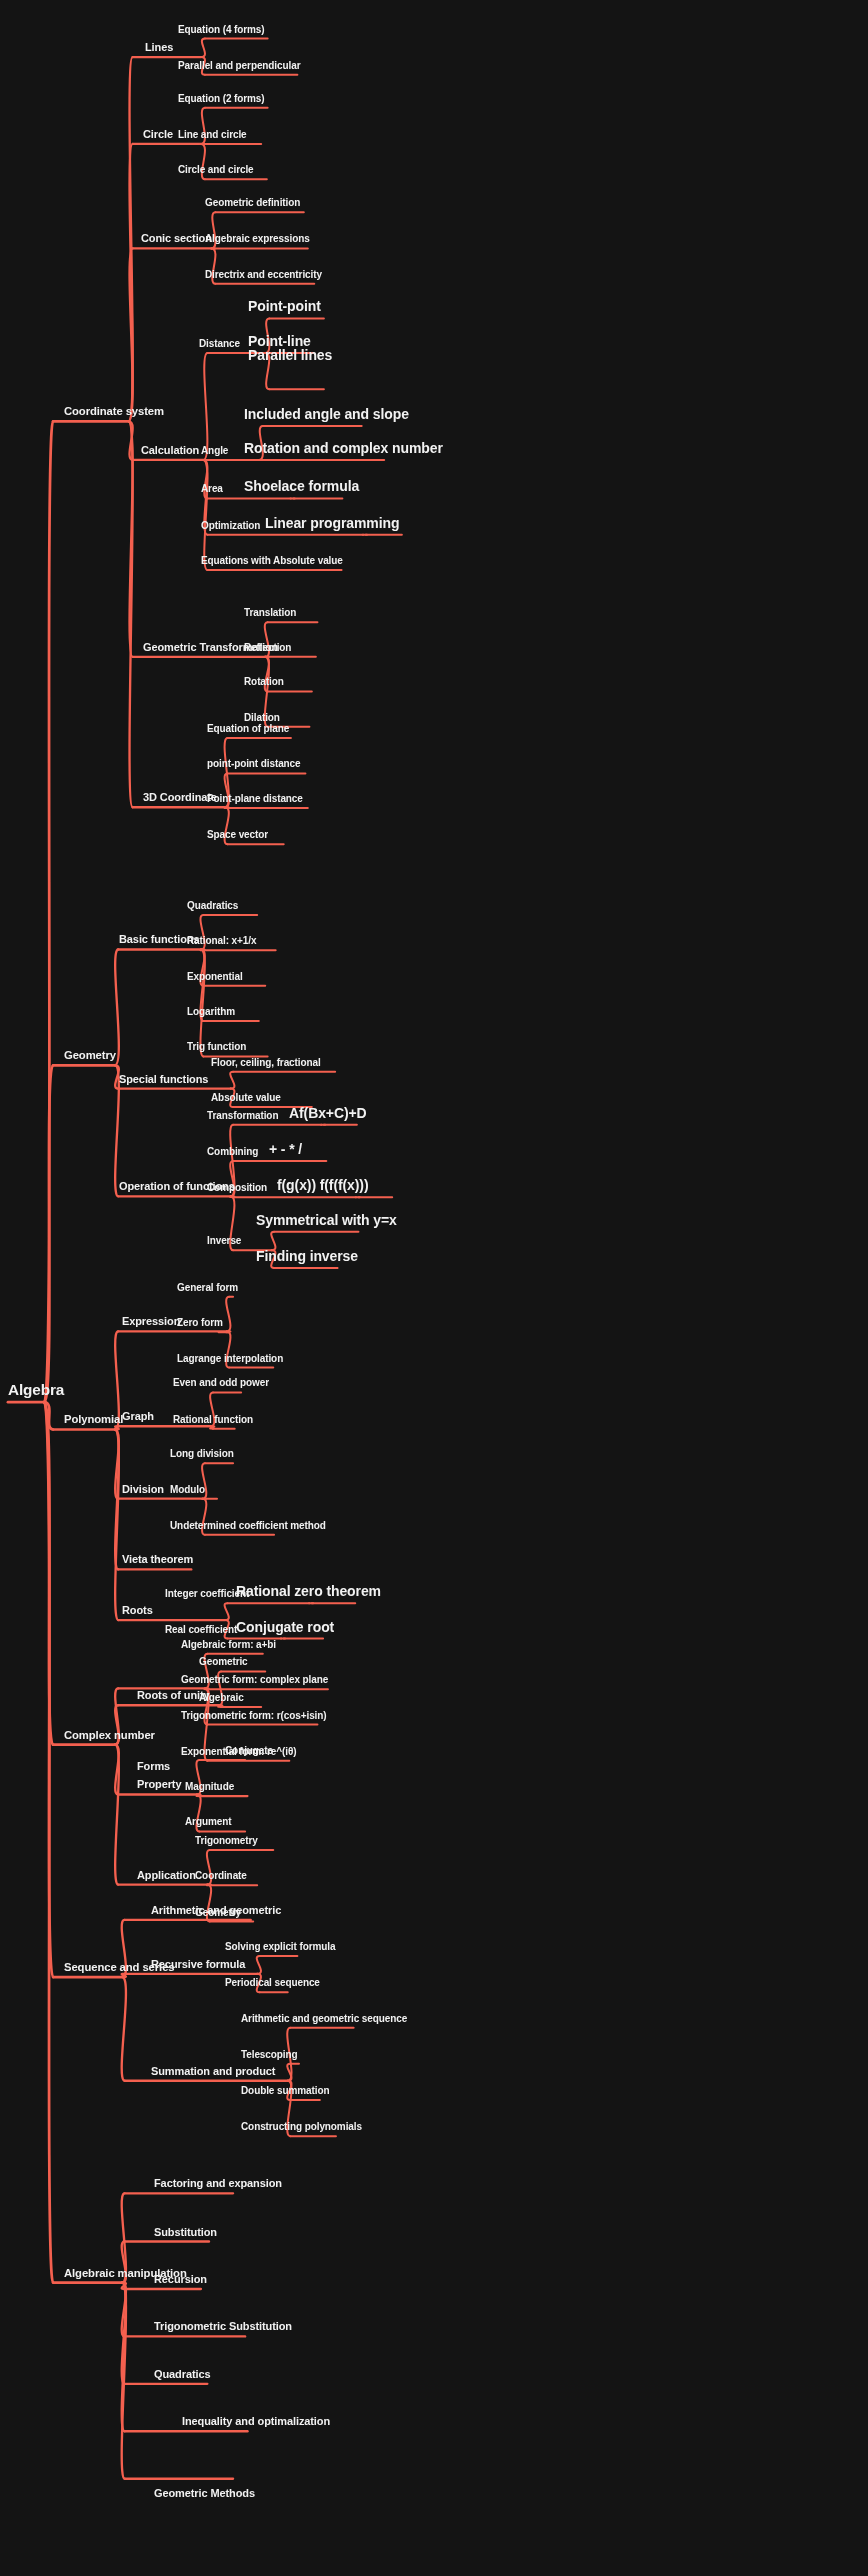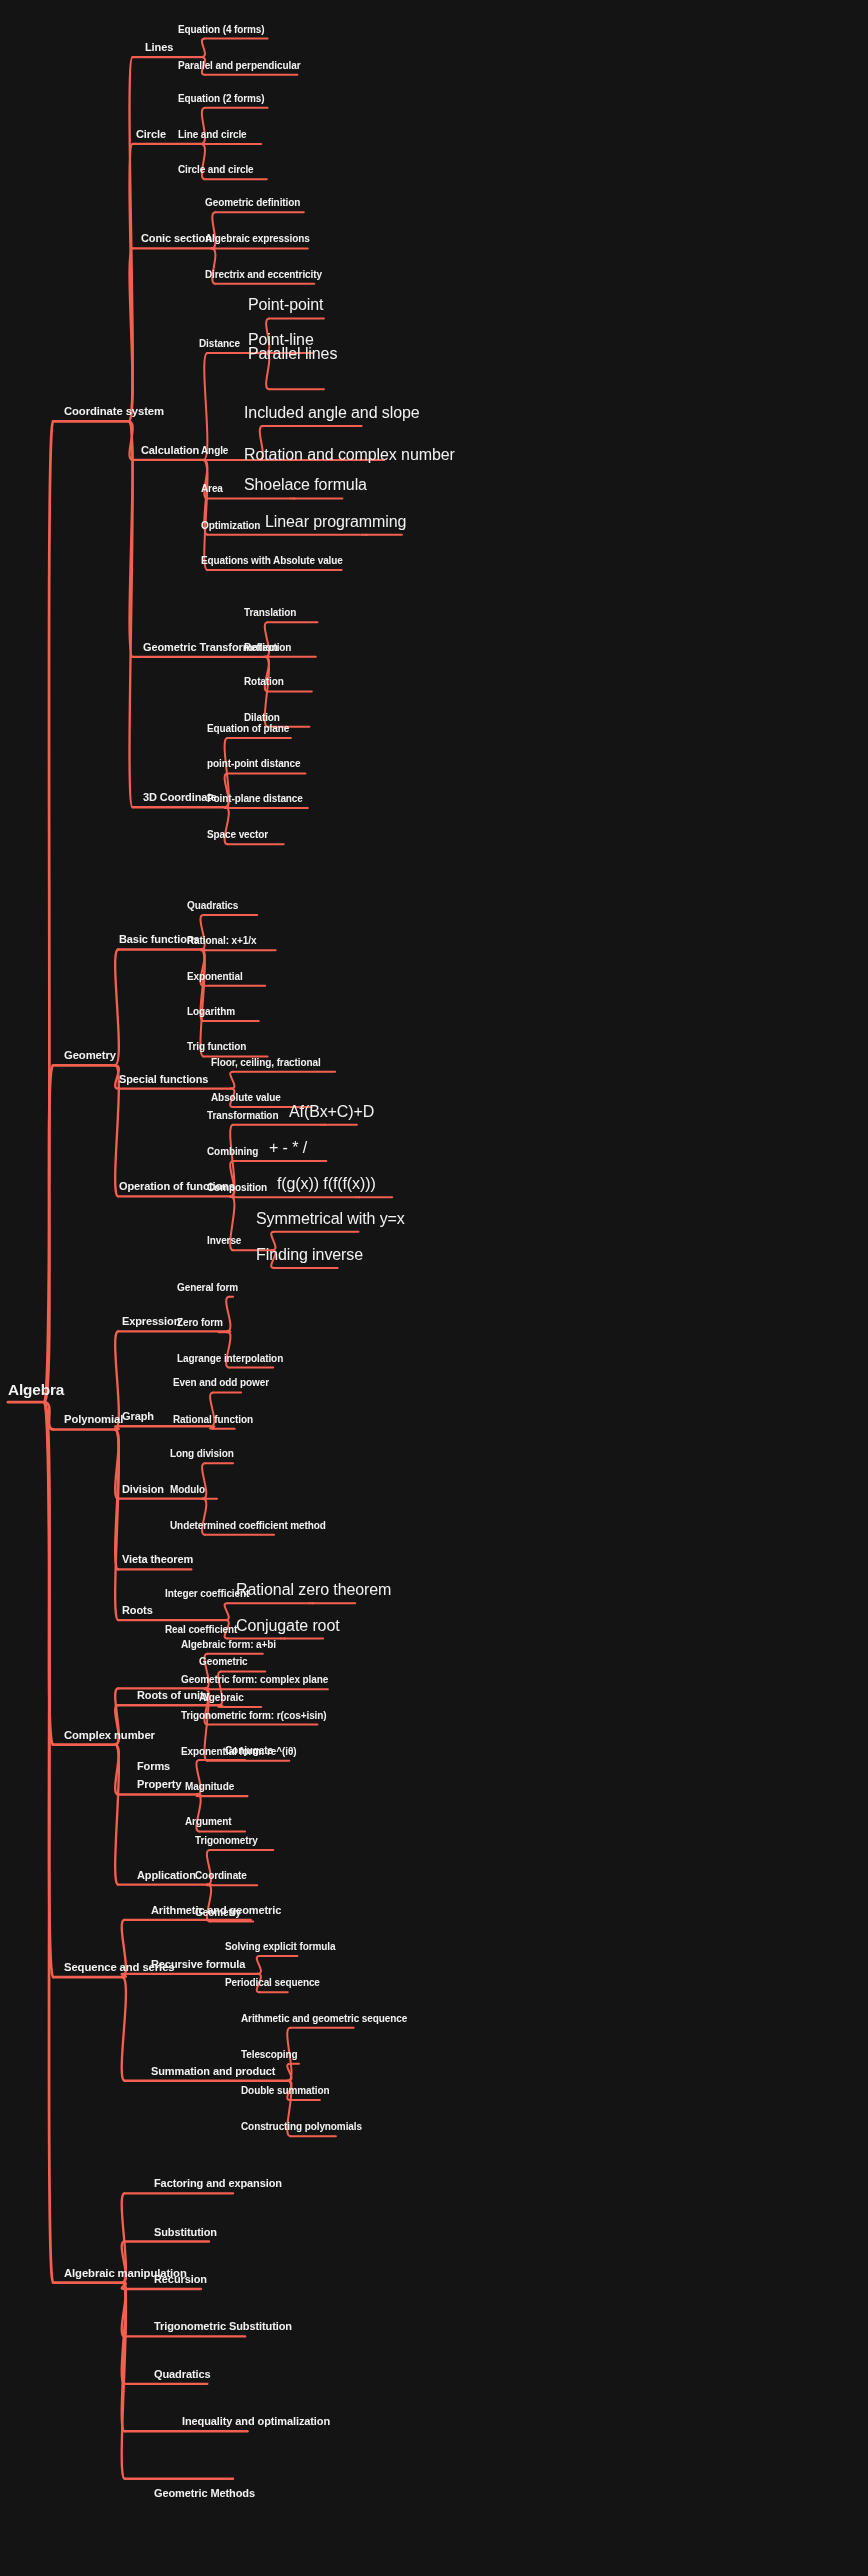--- a/index.html
+++ b/index.html
@@ -26,21 +26,21 @@
     color: #f2f2f2;
     font-weight: 700;
     white-space: nowrap;
     letter-spacing: -0.1px;
     transform: translateY(-100%);
   }
   .node.root { font-size: 15.3px; font-weight: 700; }
   .node.l1   { font-size: 11.3px; font-weight: 700; }
   .node.l2   { font-size: 11px; font-weight: 700; }
   .node.l3   { font-size: 10px; font-weight: 700; }
-  .node.l4   { font-size: 16px; font-weight: 400; }
+  .node.l4   { font-size: 14px; font-weight: 700; }
 </style>
 </head>
 <body>
 
 <div id="map">
   <svg id="edges" viewBox="0 0 1080 3204" preserveAspectRatio="none">
       <path d="M 66 524 L 160 524" fill="none" stroke="#f4604f" stroke-width="3.4" stroke-linecap="round" stroke-linejoin="round"></path>
       <path d="M 55 1744 C 69 1744, 54.1 524, 66 524" fill="none" stroke="#f4604f" stroke-width="3.4" stroke-linecap="round" stroke-linejoin="round"></path>
       <path d="M 165 71 L 250 71" fill="none" stroke="#f4604f" stroke-width="2.9" stroke-linecap="round" stroke-linejoin="round"></path>
       <path d="M 160 524 C 174 524, 153.1 71, 165 71" fill="none" stroke="#f4604f" stroke-width="2.9" stroke-linecap="round" stroke-linejoin="round"></path>
@@ -257,36 +257,36 @@
       <path d="M 155 3083 L 290 3083" fill="none" stroke="#f4604f" stroke-width="2.9" stroke-linecap="round" stroke-linejoin="round"></path>
       <path d="M 152 2839 C 166 2839, 143.1 3083, 155 3083" fill="none" stroke="#f4604f" stroke-width="2.9" stroke-linecap="round" stroke-linejoin="round"></path>
       <path d="M 10 1744 L 55 1744" fill="none" stroke="#f4604f" stroke-width="3.6" stroke-linecap="round" stroke-linejoin="round"></path>
     </svg>
   <div id="labels">
       <div class="node root" style="left: 8px; top: 1399px;">Algebra</div>
       <div class="node l1" style="left: 64px; top: 417px;">Coordinate system</div>
       <div class="node l2" style="left: 145px; top: 53px;">Lines</div>
       <div class="node l3" style="left: 178px; top: 35px;">Equation (4 forms)</div>
       <div class="node l3" style="left: 178px; top: 71px;">Parallel and perpendicular</div>
-      <div class="node l2" style="left: 136px; top: 140px;">Circle</div>
+      <div class="node l2" style="left: 143px; top: 140px;">Circle</div>
       <div class="node l3" style="left: 178px; top: 104px;">Equation (2 forms)</div>
       <div class="node l3" style="left: 178px; top: 140px;">Line and circle</div>
       <div class="node l3" style="left: 178px; top: 175px;">Circle and circle</div>
       <div class="node l2" style="left: 141px; top: 244px;">Conic section</div>
       <div class="node l3" style="left: 205px; top: 208px;">Geometric definition</div>
       <div class="node l3" style="left: 205px; top: 244px;">Algebraic expressions</div>
       <div class="node l3" style="left: 205px; top: 280px;">Directrix and eccentricity</div>
       <div class="node l2" style="left: 141px; top: 456px;">Calculation</div>
       <div class="node l3" style="left: 199px; top: 349px;">Distance</div>
       <div class="node l4" style="left: 248px; top: 314px;">Point-point</div>
       <div class="node l4" style="left: 248px; top: 349px;">Point-line</div>
       <div class="node l4" style="left: 248px; top: 363px;">Parallel lines</div>
       <div class="node l3" style="left: 201px; top: 456px;">Angle</div>
       <div class="node l4" style="left: 244px; top: 422px;">Included angle and slope</div>
-      <div class="node l4" style="left: 244px; top: 456px; margin-top: 8px;">Rotation and complex number</div>
+      <div class="node l4" style="left: 244px; top: 456px;">Rotation and complex number</div>
       <div class="node l3" style="left: 201px; top: 494px;">Area</div>
       <div class="node l4" style="left: 244px; top: 494px;">Shoelace formula</div>
       <div class="node l3" style="left: 201px; top: 531px;">Optimization</div>
       <div class="node l4" style="left: 265px; top: 531px;">Linear programming</div>
       <div class="node l3" style="left: 201px; top: 566px;">Equations with Absolute value</div>
       <div class="node l2" style="left: 143px; top: 653px;">Geometric Transformation</div>
       <div class="node l3" style="left: 244px; top: 618px;">Translation</div>
       <div class="node l3" style="left: 244px; top: 653px;">Reflection</div>
       <div class="node l3" style="left: 244px; top: 687px;">Rotation</div>
       <div class="node l3" style="left: 244px; top: 723px;">Dilation</div>

